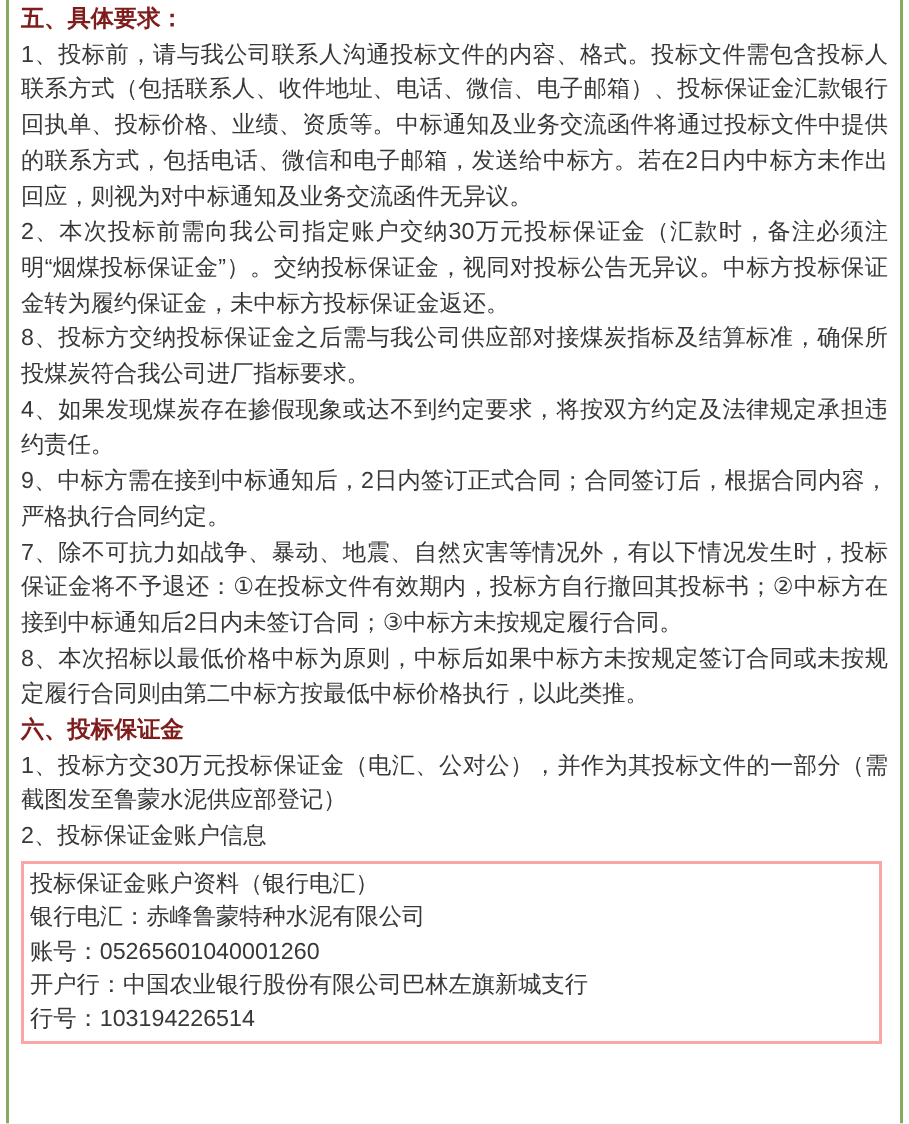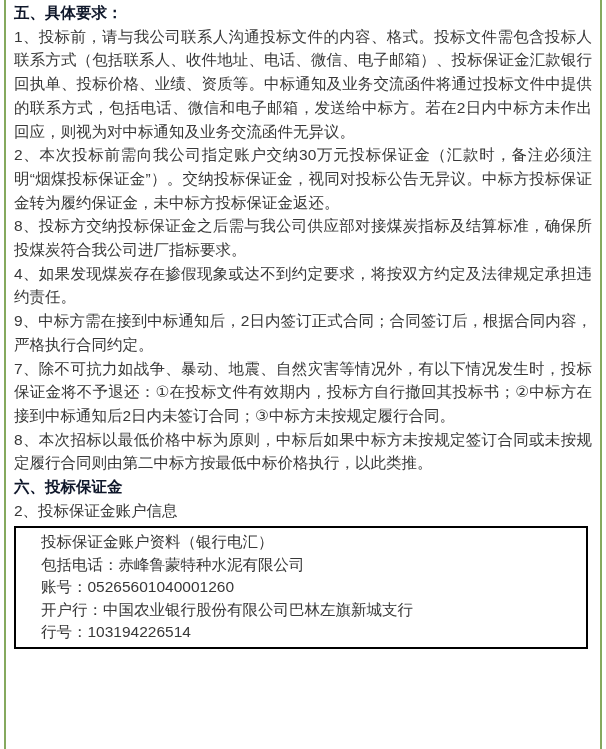--- a/index.html
+++ b/index.html
@@ -22,33 +22,33 @@
     border-right: 2px solid #85a95e;
     padding: 1px 8px 8px 8px;
     color: #383838;
     font-size: 15.5px;
     line-height: 23.7px;
   }
   .heading {
     margin: 0;
     font-size: 15.5px;
     font-weight: bold;
-    color: #0f172a;
+    color: #7f1d1d;
     line-height: 23.7px;
   }
   .para {
     margin: 0;
     text-align: justify;
   }
   .account-box {
     box-sizing: border-box;
     margin-top: 4px;
     margin-right: 4px;
-    border: 2px solid #000000;
-    padding: 3px 6px 3px 25px;
+    border: 2px solid #fca5a5;
+    padding: 3px 6px 3px 4px;
   }
   .account-row {
     margin: 0;
     line-height: 22.4px;
     text-align: left;
   }
 </style>
 </head>
 <body>
 
@@ -59,23 +59,24 @@
   <p class="para">1、投标前，请与我公司联系人沟通投标文件的内容、格式。投标文件需包含投标人联系方式（包括联系人、收件地址、电话、微信、电子邮箱）、投标保证金汇款银行回执单、投标价格、业绩、资质等。中标通知及业务交流函件将通过投标文件中提供的联系方式，包括电话、微信和电子邮箱，发送给中标方。若在2日内中标方未作出回应，则视为对中标通知及业务交流函件无异议。</p>
   <p class="para">2、本次投标前需向我公司指定账户交纳30万元投标保证金（汇款时，备注必须注明“烟煤投标保证金”）。交纳投标保证金，视同对投标公告无异议。中标方投标保证金转为履约保证金，未中标方投标保证金返还。</p>
   <p class="para">8、投标方交纳投标保证金之后需与我公司供应部对接煤炭指标及结算标准，确保所投煤炭符合我公司进厂指标要求。</p>
   <p class="para">4、如果发现煤炭存在掺假现象或达不到约定要求，将按双方约定及法律规定承担违约责任。</p>
   <p class="para">9、中标方需在接到中标通知后，2日内签订正式合同；合同签订后，根据合同内容，严格执行合同约定。</p>
   <p class="para">7、除不可抗力如战争、暴动、地震、自然灾害等情况外，有以下情况发生时，投标保证金将不予退还：①在投标文件有效期内，投标方自行撤回其投标书；②中标方在接到中标通知后2日内未签订合同；③中标方未按规定履行合同。</p>
   <p class="para">8、本次招标以最低价格中标为原则，中标后如果中标方未按规定签订合同或未按规定履行合同则由第二中标方按最低中标价格执行，以此类推。</p>
 
   <h3 class="heading">六、投标保证金</h3>
 
+  <p class="para">1、投标方交30万元投标保证金（电汇、公对公），并作为其投标文件的一部分（需截图发至鲁蒙水泥供应部登记）</p>
   <p class="para">2、投标保证金账户信息</p>
 
   <div class="account-box">
     <p class="account-row">投标保证金账户资料（银行电汇）</p>
-    <p class="account-row">包括电话：赤峰鲁蒙特种水泥有限公司</p>
+    <p class="account-row">银行电汇：赤峰鲁蒙特种水泥有限公司</p>
     <p class="account-row">账号：05265601040001260</p>
     <p class="account-row">开户行：中国农业银行股份有限公司巴林左旗新城支行</p>
     <p class="account-row">行号：103194226514</p>
   </div>
 
 </div>
 
 </body></html>

